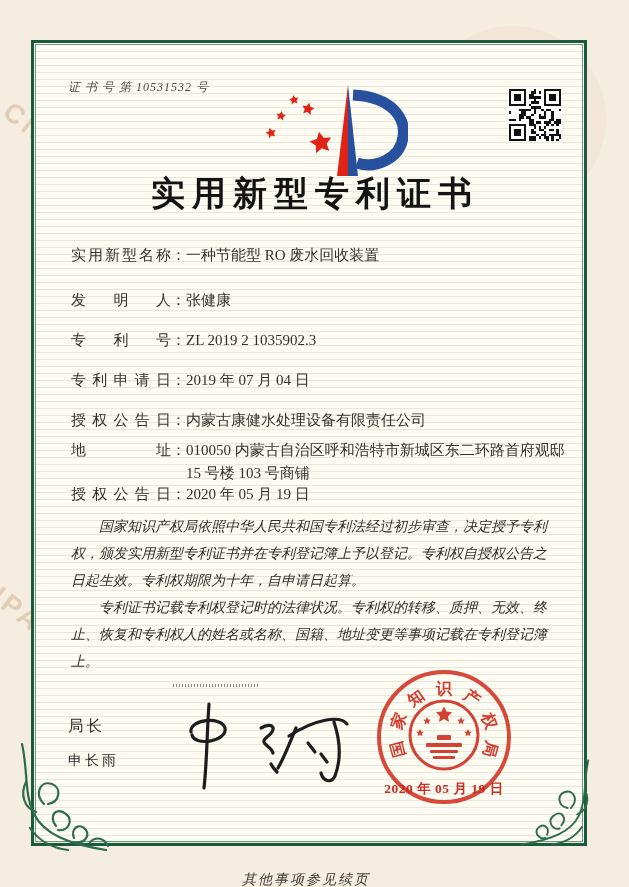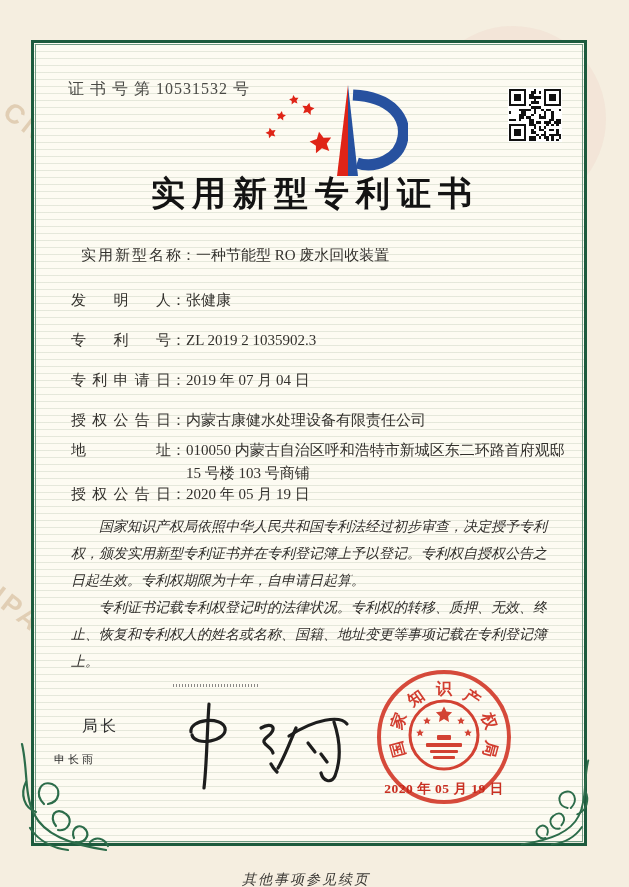--- a/index.html
+++ b/index.html
@@ -23,40 +23,40 @@
   }
   
   .cert{
     position:absolute;left:31px;top:40px;width:550px;height:800px;
     border:3px solid #1c5a3d;z-index:2;
     background:
       repeating-linear-gradient(0deg, rgba(160,176,152,0.26) 0px, rgba(160,176,152,0.26) 1px, transparent 1px, transparent 7px),
       #fdfbf2;
   }
   .cert-inner-line{position:absolute;inset:1px;border:1px solid #6f9a82;pointer-events:none;}
-  .cert-no{position:absolute;left:34px;top:36px;font-size:16px;color:#4a4a46;letter-spacing:1px;}
+  .cert-no{position:absolute;left:34px;top:36px;font-size:12px;color:#4a4a46;letter-spacing:1px;font-style:italic;}
   .logo{position:absolute;left:219px;top:40px;width:155px;height:95px;}
   .qr{position:absolute;left:474px;top:45px;width:52px;height:52px;background:#fff;padding:1px;}
   .title{
     position:absolute;left:0;top:128px;width:100%;text-align:center;
     font-size:34px;font-weight:bold;color:#131313;letter-spacing:7px;margin-left:6px;
   }
   .frow{position:absolute;left:37px;font-size:15px;color:#33312d;width:500px;line-height:23px;}
   .flabel{display:inline-block;width:100px;text-align:justify;text-align-last:justify;vertical-align:top;}
   .fcolon{display:inline-block;vertical-align:top;}
   .fvalue{display:inline-block;max-width:380px;vertical-align:top;}
   .pair2{position:absolute;left:247px;top:0;white-space:nowrap;}
   .pair2 .flabel{width:100px;}
   .paras{
     position:absolute;left:37px;top:470px;width:487px;
     font-size:14px;line-height:27px;color:#2f2d2a;font-style:italic;
   }
   .paras p{margin:0;text-indent:2em;}
-  .officer-title{position:absolute;left:48px;top:673px;font-size:15.5px;letter-spacing:3px;color:#2b2b2b;}
-  .officer-name{position:absolute;left:20px;top:709px;font-size:11px;letter-spacing:3px;color:#2b2b2b;}
+  .officer-title{position:absolute;left:34px;top:673px;font-size:15.5px;letter-spacing:3px;color:#2b2b2b;}
+  .officer-name{position:absolute;left:34px;top:709px;font-size:14px;letter-spacing:3px;color:#2b2b2b;}
   .microtext{
     position:absolute;left:139px;top:641px;width:86px;height:3px;opacity:.65;
     background:repeating-linear-gradient(90deg,#4a4a4a 0 1px,transparent 1px 3px);
   }
   .signature{position:absolute;left:141px;top:645px;width:178px;height:112px;}
   
   .seal{
     position:absolute;left:343px;top:627px;width:126px;height:126px;
     border:4px solid rgba(208,49,33,0.88);border-radius:50%;z-index:3;
   }
@@ -228,21 +228,21 @@
       <rect x="8" y="20" width="1" height="1" fill="#111"></rect>
       <rect x="9" y="20" width="1" height="1" fill="#111"></rect>
       <rect x="10" y="20" width="1" height="1" fill="#111"></rect>
       <rect x="15" y="20" width="1" height="1" fill="#111"></rect>
       <rect x="17" y="20" width="1" height="1" fill="#111"></rect>
       <rect x="19" y="20" width="1" height="1" fill="#111"></rect>
     </svg>
 
   <div class="title">实用新型专利证书</div>
 
-  <div class="frow" style="top:201px;margin-left:10px;">
+  <div class="frow" style="top:201px;">
     <span class="flabel">实用新型名称</span><span class="fcolon">：</span><span class="fvalue">一种节能型 RO 废水回收装置</span>
   </div>
   <div class="frow" style="top:246px;">
     <span class="flabel">发明人</span><span class="fcolon">：</span><span class="fvalue">张健康</span>
   </div>
   <div class="frow" style="top:286px;">
     <span class="flabel">专利号</span><span class="fcolon">：</span><span class="fvalue">ZL 2019 2 1035902.3</span>
   </div>
   <div class="frow" style="top:326px;">
     <span class="flabel">专利申请日</span><span class="fcolon">：</span><span class="fvalue">2019 年 07 月 04 日</span>

